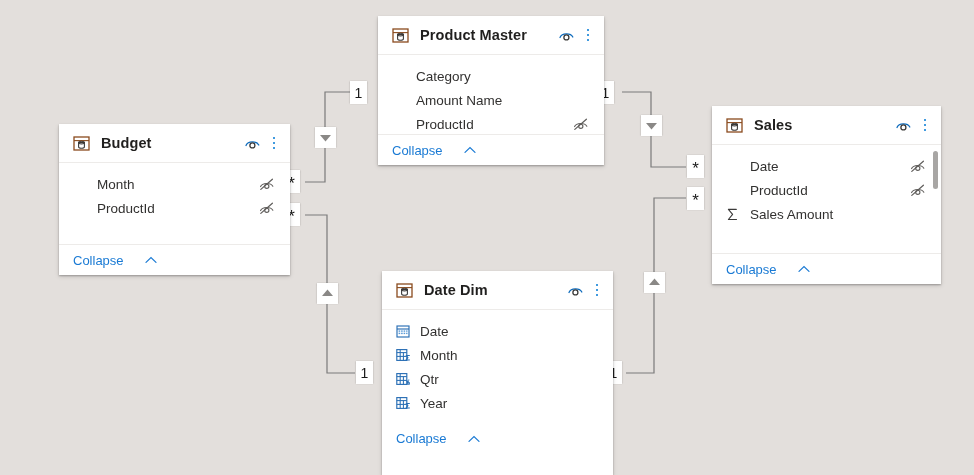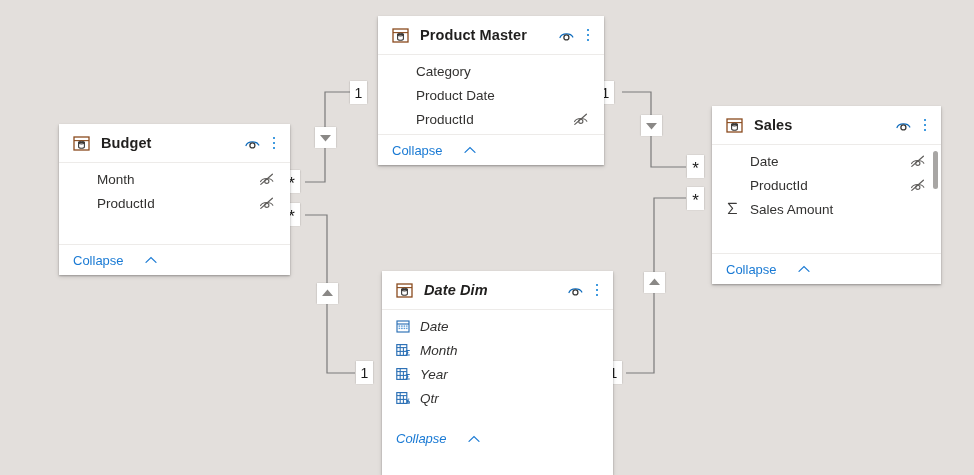--- a/index.html
+++ b/index.html
@@ -111,21 +111,21 @@
 
   .tcard-body {
     flex: 1 1 auto;
     padding-top: 9px;
     position: relative;
     overflow: hidden;
   }
   .frow {
     height: 24px;
     display: flex;
-    align-items: flex-start;
+    align-items: center;
     padding: 0 14px 0 14px;
     box-sizing: border-box;
   }
   .frow-icon {
     width: 17px;
     flex: none;
     display: flex;
     align-items: center;
     justify-content: flex-start;
   }
@@ -288,21 +288,21 @@
           <i></i>
       </div>
     </div>
     <div class="tcard-body">
       <div class="frow">
         <span class="frow-icon"></span>
         <span class="frow-label">Category</span>
       </div>
       <div class="frow">
         <span class="frow-icon"></span>
-        <span class="frow-label">Product Date</span>
+        <span class="frow-label">Amount Name</span>
       </div>
       <div class="frow">
         <span class="frow-icon"></span>
         <span class="frow-label">ProductId</span>
         <svg class="frow-hidden" viewBox="0 0 16 14">
           <path d="M1.6 9.6 C3.4 5.6, 11.6 5.6, 13.8 9.2" fill="none" stroke="#605e5c" stroke-width="1.15" stroke-linecap="round"></path>
           <circle cx="7.8" cy="9.3" r="2.1" fill="none" stroke="#605e5c" stroke-width="1.15"></circle>
           <line x1="1.8" y1="12.4" x2="13.4" y2="2.2" stroke="#605e5c" stroke-width="1.25" stroke-linecap="round"></line>
         </svg>
       </div>
@@ -368,21 +368,21 @@
     <div class="tcard-foot">
       <span class="collapse-link">
         <span>Collapse</span>
         <svg class="collapse-chev" width="12" height="8" viewBox="0 0 12 8">
           <path d="M1 6.4 L6 1.6 L11 6.4" fill="none" stroke="#1a7ad4" stroke-width="1.2" stroke-linecap="round"></path>
         </svg>
       </span>
     </div>
   </div>
 
-  <div class="tcard" style="left:374px; top:271px; width:231px; height:204px;font-style:italic;">
+  <div class="tcard" style="left:374px; top:271px; width:231px; height:204px;">
     <div class="tcard-head">
       <svg class="thead-icon" viewBox="0 0 17 17">
         <rect x="1" y="2" width="15" height="13" fill="#ffffff" stroke="#8a4b1e" stroke-width="1.3"></rect>
         <line x1="1" y1="5.6" x2="16" y2="5.6" stroke="#8a4b1e" stroke-width="1.1"></line>
         <path d="M5.6 7.6 h5.8 v4.2 a2.9 1.5 0 0 1 -5.8 0 z" fill="none" stroke="#3b3a39" stroke-width="1.1"></path>
         <ellipse cx="8.5" cy="7.6" rx="2.9" ry="1.4" fill="none" stroke="#3b3a39" stroke-width="1.1"></ellipse>
       </svg>
       <div class="thead-title">Date Dim</div>
       <svg class="thead-eye" viewBox="0 0 19 19">
         <path d="M3 11.5 C5 6.8, 13.6 6.8, 15.8 11" fill="none" stroke="#0f6cbd" stroke-width="1.3" stroke-linecap="round"></path>
@@ -428,40 +428,40 @@
         <span class="frow-label">Month</span>
       </div>
       <div class="frow">
         <span class="frow-icon">
           <svg width="14" height="14" viewBox="0 0 14 14">
             <rect x="0.8" y="1.6" width="10" height="10.8" fill="none" stroke="#2a6fb5" stroke-width="1.15"></rect>
             <line x1="0.8" y1="4.6" x2="10.8" y2="4.6" stroke="#2a6fb5" stroke-width="1.05"></line>
             <line x1="4.2" y1="1.6" x2="4.2" y2="12.4" stroke="#2a6fb5" stroke-width="1.05"></line>
             <line x1="7.4" y1="4.6" x2="7.4" y2="12.4" stroke="#2a6fb5" stroke-width="1.05"></line>
             <line x1="0.8" y1="8.4" x2="10.8" y2="8.4" stroke="#2a6fb5" stroke-width="1.05"></line>
-            <path d="M13.4 7.4 H10.2 L11.9 9.6 L10.2 11.9 H13.5" fill="none" stroke="#2a6fb5" stroke-width="1.05" stroke-linejoin="round" stroke-linecap="round"></path>
+            <path d="M12.9 8 c-0.9 0 -1.1 0.5 -1.2 1.2 l-0.5 3.2" fill="none" stroke="#2a6fb5" stroke-width="1" stroke-linecap="round"></path>
+            <line x1="10.4" y1="9.7" x2="12.9" y2="9.7" stroke="#2a6fb5" stroke-width="1"></line>
+            <line x1="12.2" y1="10.3" x2="14" y2="12.6" stroke="#2a6fb5" stroke-width="1" stroke-linecap="round"></line>
+            <line x1="14" y1="10.3" x2="12.2" y2="12.6" stroke="#2a6fb5" stroke-width="1" stroke-linecap="round"></line>
           </svg>
         </span>
-        <span class="frow-label">Year</span>
+        <span class="frow-label">Qtr</span>
       </div>
       <div class="frow">
         <span class="frow-icon">
           <svg width="14" height="14" viewBox="0 0 14 14">
             <rect x="0.8" y="1.6" width="10" height="10.8" fill="none" stroke="#2a6fb5" stroke-width="1.15"></rect>
             <line x1="0.8" y1="4.6" x2="10.8" y2="4.6" stroke="#2a6fb5" stroke-width="1.05"></line>
             <line x1="4.2" y1="1.6" x2="4.2" y2="12.4" stroke="#2a6fb5" stroke-width="1.05"></line>
             <line x1="7.4" y1="4.6" x2="7.4" y2="12.4" stroke="#2a6fb5" stroke-width="1.05"></line>
             <line x1="0.8" y1="8.4" x2="10.8" y2="8.4" stroke="#2a6fb5" stroke-width="1.05"></line>
-            <path d="M12.9 8 c-0.9 0 -1.1 0.5 -1.2 1.2 l-0.5 3.2" fill="none" stroke="#2a6fb5" stroke-width="1" stroke-linecap="round"></path>
-            <line x1="10.4" y1="9.7" x2="12.9" y2="9.7" stroke="#2a6fb5" stroke-width="1"></line>
-            <line x1="12.2" y1="10.3" x2="14" y2="12.6" stroke="#2a6fb5" stroke-width="1" stroke-linecap="round"></line>
-            <line x1="14" y1="10.3" x2="12.2" y2="12.6" stroke="#2a6fb5" stroke-width="1" stroke-linecap="round"></line>
+            <path d="M13.4 7.4 H10.2 L11.9 9.6 L10.2 11.9 H13.5" fill="none" stroke="#2a6fb5" stroke-width="1.05" stroke-linejoin="round" stroke-linecap="round"></path>
           </svg>
         </span>
-        <span class="frow-label">Qtr</span>
+        <span class="frow-label">Year</span>
       </div>
     </div>
     <div class="tcard-foot" style="border-top:none; height:44px; align-items:flex-start;">
       <span class="collapse-link">
         <span>Collapse</span>
         <svg class="collapse-chev" width="12" height="8" viewBox="0 0 12 8">
           <path d="M1 6.4 L6 1.6 L11 6.4" fill="none" stroke="#1a7ad4" stroke-width="1.2" stroke-linecap="round"></path>
         </svg>
       </span>
     </div>

